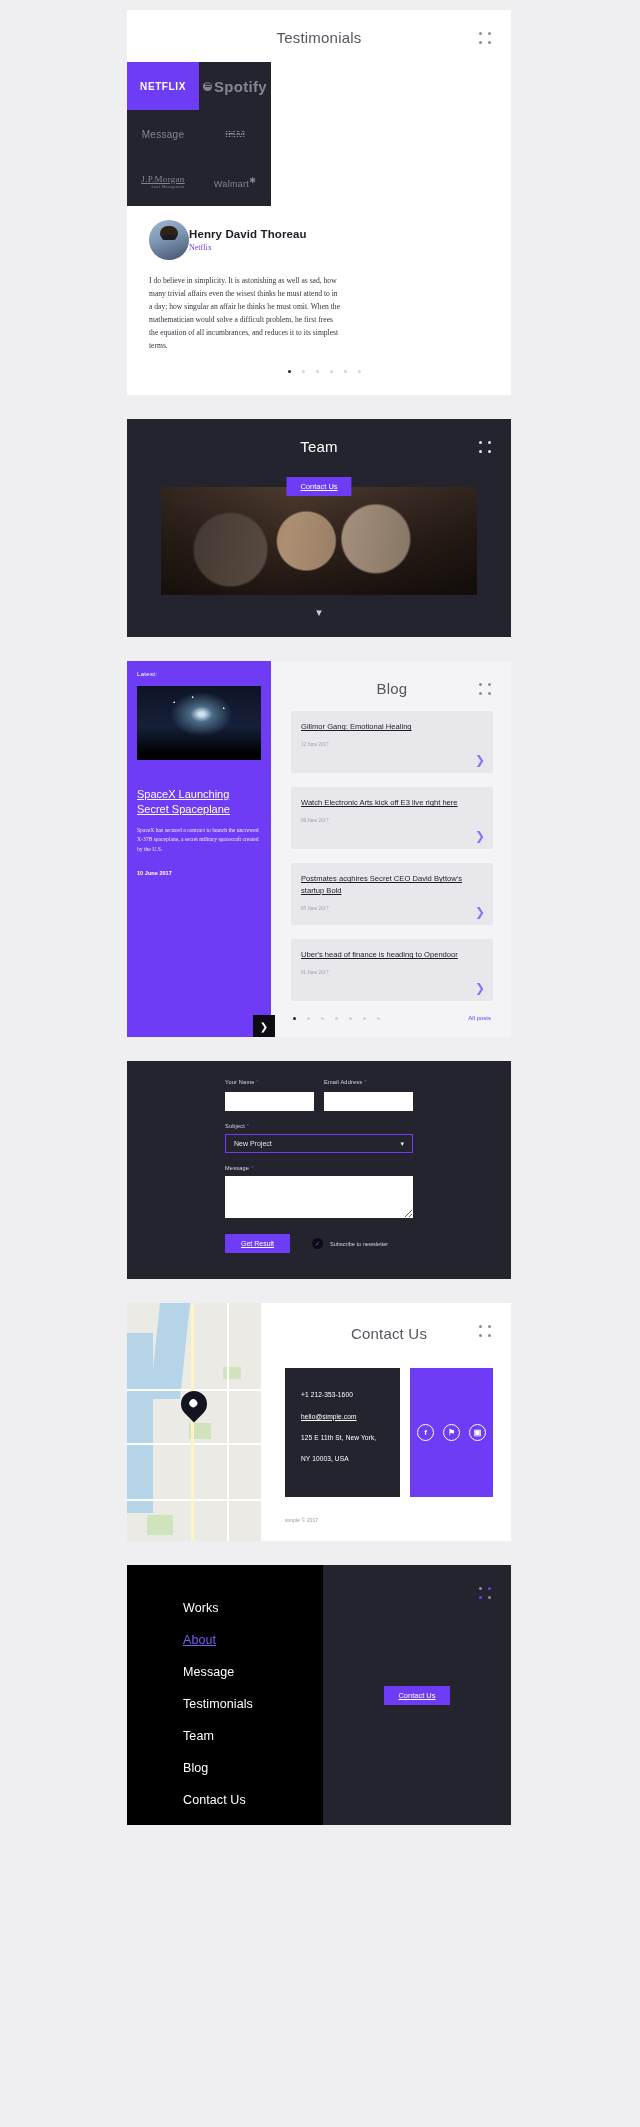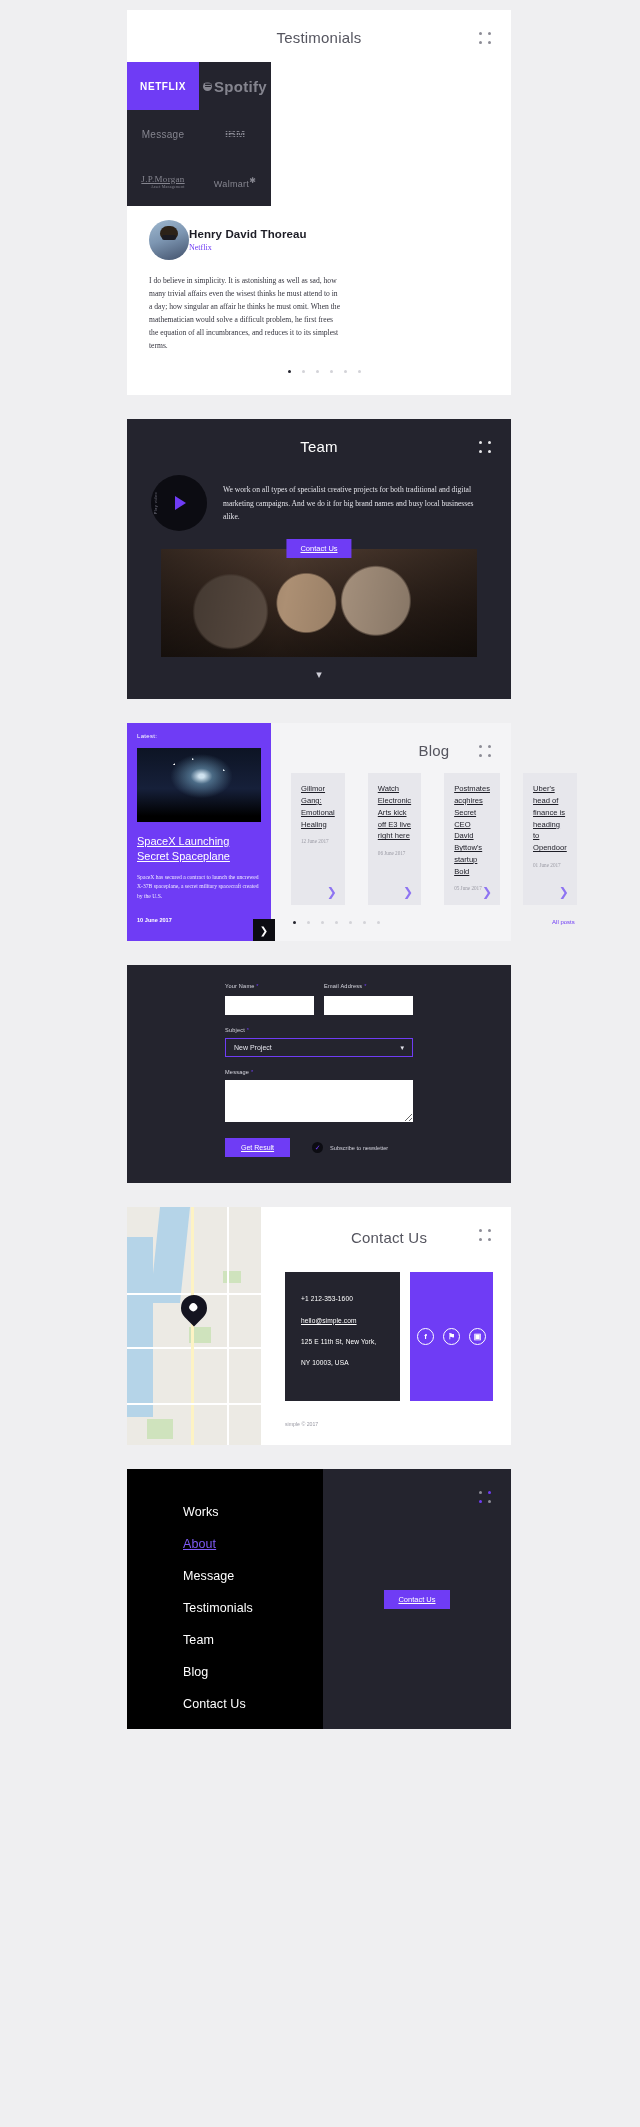--- a/index.html
+++ b/index.html
@@ -88,31 +88,31 @@
   .blog { background: #f4f4f6; display: flex; }
   .blog-featured { width: 144px; flex: 0 0 144px; background: #6f3cf5; color: #fff;
     padding: 10px 10px 0 10px; position: relative; }
   .latest { font-size: 6px; letter-spacing: .3px; }
   .space-img { height: 74px; margin-top: 9px; background:
       radial-gradient(ellipse at 52% 38%, #cfe2ef 0 3%, rgba(120,170,200,.55) 12%, transparent 34%),
       radial-gradient(circle at 30% 22%, #fff 0 .6px, transparent 1px),
       radial-gradient(circle at 70% 30%, #fff 0 .6px, transparent 1px),
       radial-gradient(circle at 45% 15%, #fff 0 .5px, transparent 1px),
       linear-gradient(180deg, #0d1424 0%, #16203a 55%, #000 92%); }
-  .feat-title { margin-top: 12px; font-size: 11px; line-height: 1.38; font-weight: 400;
+  .feat-title { margin-top: 27px; font-size: 11px; line-height: 1.38; font-weight: 400;
     text-decoration: underline; }
   .feat-desc { margin-top: 8px; font-family: "Liberation Serif", serif; font-size: 5.6px;
     line-height: 1.7; color: #efe9ff; }
   .feat-date { margin-top: 16px; font-size: 5.6px; font-weight: 700; }
   .next-arrow { position: absolute; right: -4px; bottom: 0; width: 22px; height: 22px;
     background: #0c0c12; color: #fff; display: flex; align-items: center;
     justify-content: center; font-size: 10px; }
   .blog-right { flex: 1; padding: 0 18px 0 20px; }
   .blog-right .sec-title { text-align: center; padding: 19px 0 14px 0; }
-  .card-grid { display: grid; grid-template-columns: 1fr 1fr 1fr 1fr; gap: 23px; }
+  .card-grid { display: grid; grid-template-columns: 1fr; gap: 14px; }
   .bcard { background: #e7e7ec; padding: 10px 10px 14px 10px; position: relative; min-height: 62px; }
   .bcard h4 { font-size: 7.6px; font-weight: 400; line-height: 1.55; color: #1d1d26;
     text-decoration: underline; }
   .bcard .date { margin-top: 8px; font-size: 5.2px; color: #9a9aa4;
     font-family: "Liberation Serif", serif; }
   .bcard .arw { position: absolute; right: 8px; bottom: 6px; color: #8e74f2; font-size: 12px; }
   .blog-foot { display: flex; align-items: center; justify-content: space-between; padding: 14px 2px 16px 2px; }
   .blog-foot .dots-nav { margin: 0; padding: 0; justify-content: flex-start; }
   .allposts { font-size: 6px; color: #6f3cf5; text-decoration: none; }
 
@@ -236,27 +236,20 @@
   </section>
 
   <section class="section team">
     <div class="dots-menu light">
       <i></i>
         <i></i>
         <i></i>
         <i></i>
     </div>
     <h2 class="sec-title">Team</h2>
-    <div class="team-top">
-      <div class="play-badge">
-        <span class="play-label">Play video</span>
-        <span class="play-tri"></span>
-      </div>
-      <p class="team-text">We work on all types of specialist creative projects for both traditional and digital marketing campaigns. And we do it for big brand names and busy local businesses alike.</p>
-    </div>
     <div class="team-media">
       <a class="contact-btn">Contact Us</a>
       <div class="team-photo"></div>
     </div>
     <div class="chev-down">▾</div>
   </section>
 
   <section class="section blog">
     <div class="dots-menu">
       <i></i>

